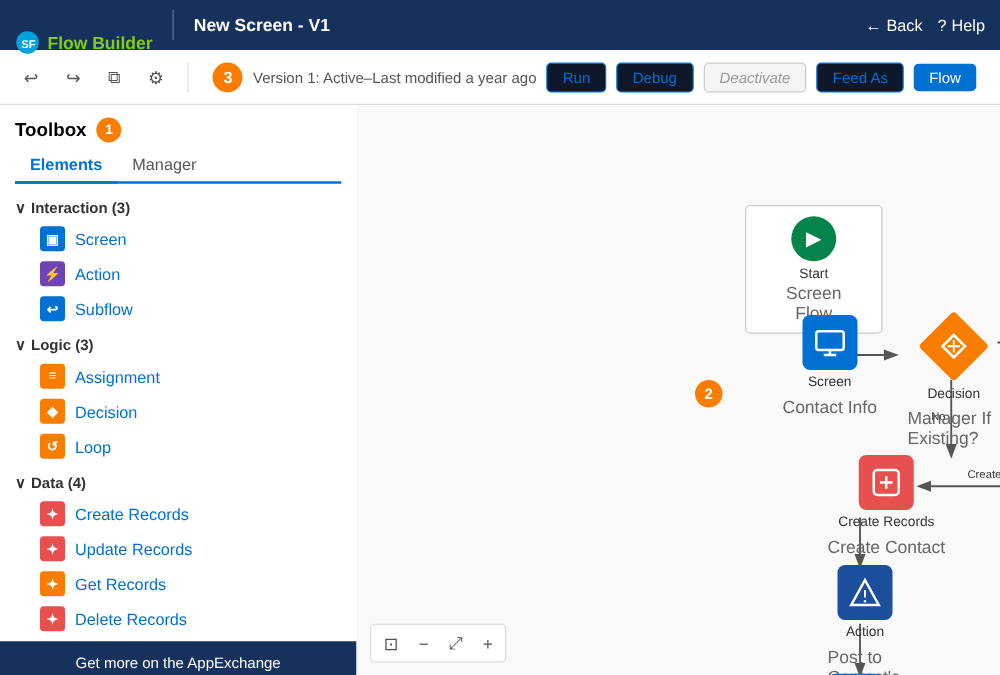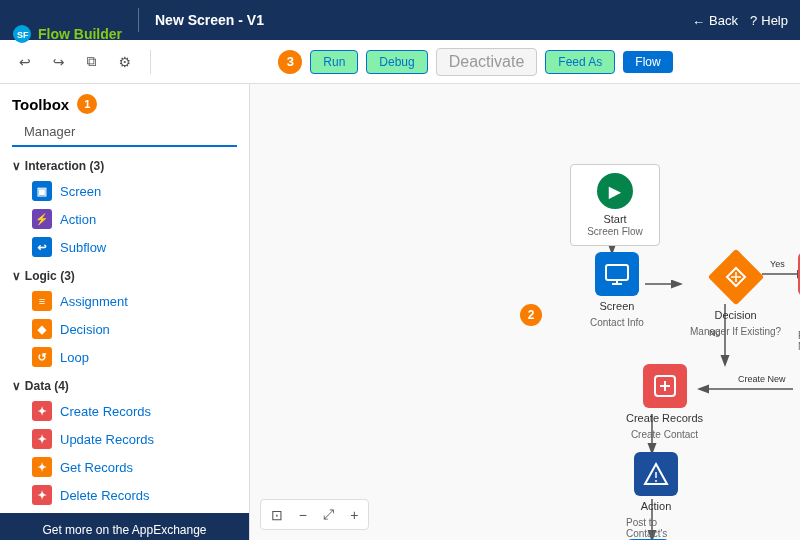--- a/index.html
+++ b/index.html
@@ -30,30 +30,30 @@
       display: flex;
       align-items: center;
       padding: 0 12px;
       gap: 8px;
     }
     .toolbar-icon-btn { background: none; border: 1px solid transparent; border-radius: 4px; padding: 4px 6px; cursor: pointer; color: #555; font-size: 14px; }
     .toolbar-sep { width: 1px; height: 24px; background: #ddd; margin: 0 4px; }
     .toolbar-center { flex: 1; display: flex; align-items: center; justify-content: center; gap: 8px; }
     .version-badge { background: #f97d00; color: white; border-radius: 50%; width: 24px; height: 24px; display: flex; align-items: center; justify-content: center; font-weight: bold; font-size: 13px; }
     .version-text { color: #555; font-size: 12px; }
-    .btn-outline { border: 1px solid #0070d2; color: #0070d2; background: #86efac; border-radius: 4px; padding: 4px 12px; cursor: pointer; font-size: 12px; }
-    .btn-disabled { border: 1px solid #ccc; color: #999; background: #f5f5f5; border-radius: 4px; padding: 4px 12px; cursor: not-allowed; font-size: 16px; }
+    .btn-outline { border: 1px solid #0070d2; color: #0070d2; background: #0f172a; border-radius: 4px; padding: 4px 12px; cursor: pointer; font-size: 12px; }
+    .btn-disabled { border: 1px solid #ccc; color: #999; background: #f5f5f5; border-radius: 4px; padding: 4px 12px; cursor: not-allowed; font-size: 12px; font-style: italic; }
     .btn-primary { background: #0070d2; color: white; border: none; border-radius: 4px; padding: 4px 12px; cursor: pointer; font-size: 12px; }
 
     
     .main-layout { display: flex; height: calc(540px - 40px - 44px); }
 
     
     .sidebar {
-      width: 250px;
+      width: 286px;
       background: #fff;
       border-right: 1px solid #ddd;
       display: flex;
       flex-direction: column;
       overflow-y: auto;
     }
     .sidebar-header { padding: 10px 12px 4px; display: flex; align-items: center; gap: 8px; }
     .sidebar-title { font-weight: bold; font-size: 15px; }
     .sidebar-badge { background: #f97d00; color: white; border-radius: 50%; width: 20px; height: 20px; display: flex; align-items: center; justify-content: center; font-size: 11px; font-weight: bold; }
     .sidebar-tabs { display: flex; border-bottom: 2px solid #0070d2; margin: 0 12px 8px; }
@@ -65,21 +65,21 @@
     .sidebar-item-label { font-size: 13px; color: #0070d2; }
     .icon-square { width: 20px; height: 20px; border-radius: 3px; display: flex; align-items: center; justify-content: center; font-size: 11px; color: white; font-weight: bold; flex-shrink: 0; }
     .sidebar-footer { margin-top: auto; background: #16325c; color: white; text-align: center; padding: 10px; font-size: 12px; cursor: pointer; }
 
     
     .canvas { flex: 1; background: #f9f9f9; position: relative; overflow: hidden; }
 
     
     .flow-node { position: absolute; display: flex; flex-direction: column; align-items: center; gap: 4px; }
     .node-label { font-size: 11px; color: #333; text-align: center; line-height: 1.2; }
-    .node-sublabel { font-size: 10px; color: #666; }
+    .node-sublabel { font-size: 14px; color: #666; }
 
     
     .start-box { background: white; border: 1px solid #ccc; border-radius: 4px; padding: 8px 16px; text-align: center; min-width: 90px; }
     .start-icon { width: 36px; height: 36px; background: #04844b; border-radius: 50%; display: flex; align-items: center; justify-content: center; color: white; font-size: 16px; margin: 0 auto 4px; }
 
     
     .screen-node-icon { width: 44px; height: 44px; background: #0070d2; border-radius: 6px; display: flex; align-items: center; justify-content: center; color: white; font-size: 20px; }
 
     
     .action-node-icon { width: 44px; height: 44px; background: #1b4f9c; border-radius: 6px; display: flex; align-items: center; justify-content: center; color: white; font-size: 18px; }
@@ -131,36 +131,38 @@
   </button>
   <button class="toolbar-icon-btn" title="Copy">
     <span>⧉</span>
   </button>
   <button class="toolbar-icon-btn" title="Settings">
     <span>⚙</span>
   </button>
   <div class="toolbar-sep"></div>
   <div class="toolbar-center">
     <div class="version-badge">3</div>
+    <span class="version-text">Version 1: Active–Last modified a year ago</span>
     <button class="btn-outline">Run</button>
     <button class="btn-outline">Debug</button>
     <button class="btn-disabled">Deactivate</button>
     <button class="btn-outline">Feed As</button>
     <button class="btn-primary">Flow</button>
   </div>
 </div>
 
 <div class="main-layout">
 
   <div class="sidebar">
     <div class="sidebar-header">
       <span class="sidebar-title">Toolbox</span>
       <div class="sidebar-badge">1</div>
     </div>
     <div class="sidebar-tabs">
+      <div class="sidebar-tab active">Elements</div>
       <div class="sidebar-tab">Manager</div>
     </div>
 
     <div class="sidebar-section">
       <div class="sidebar-section-title">
         <span>∨</span>
         <span>Interaction (3)</span>
       </div>
       <div class="sidebar-item">
         <div class="icon-square" style="background:#0070d2;">▣</div>

